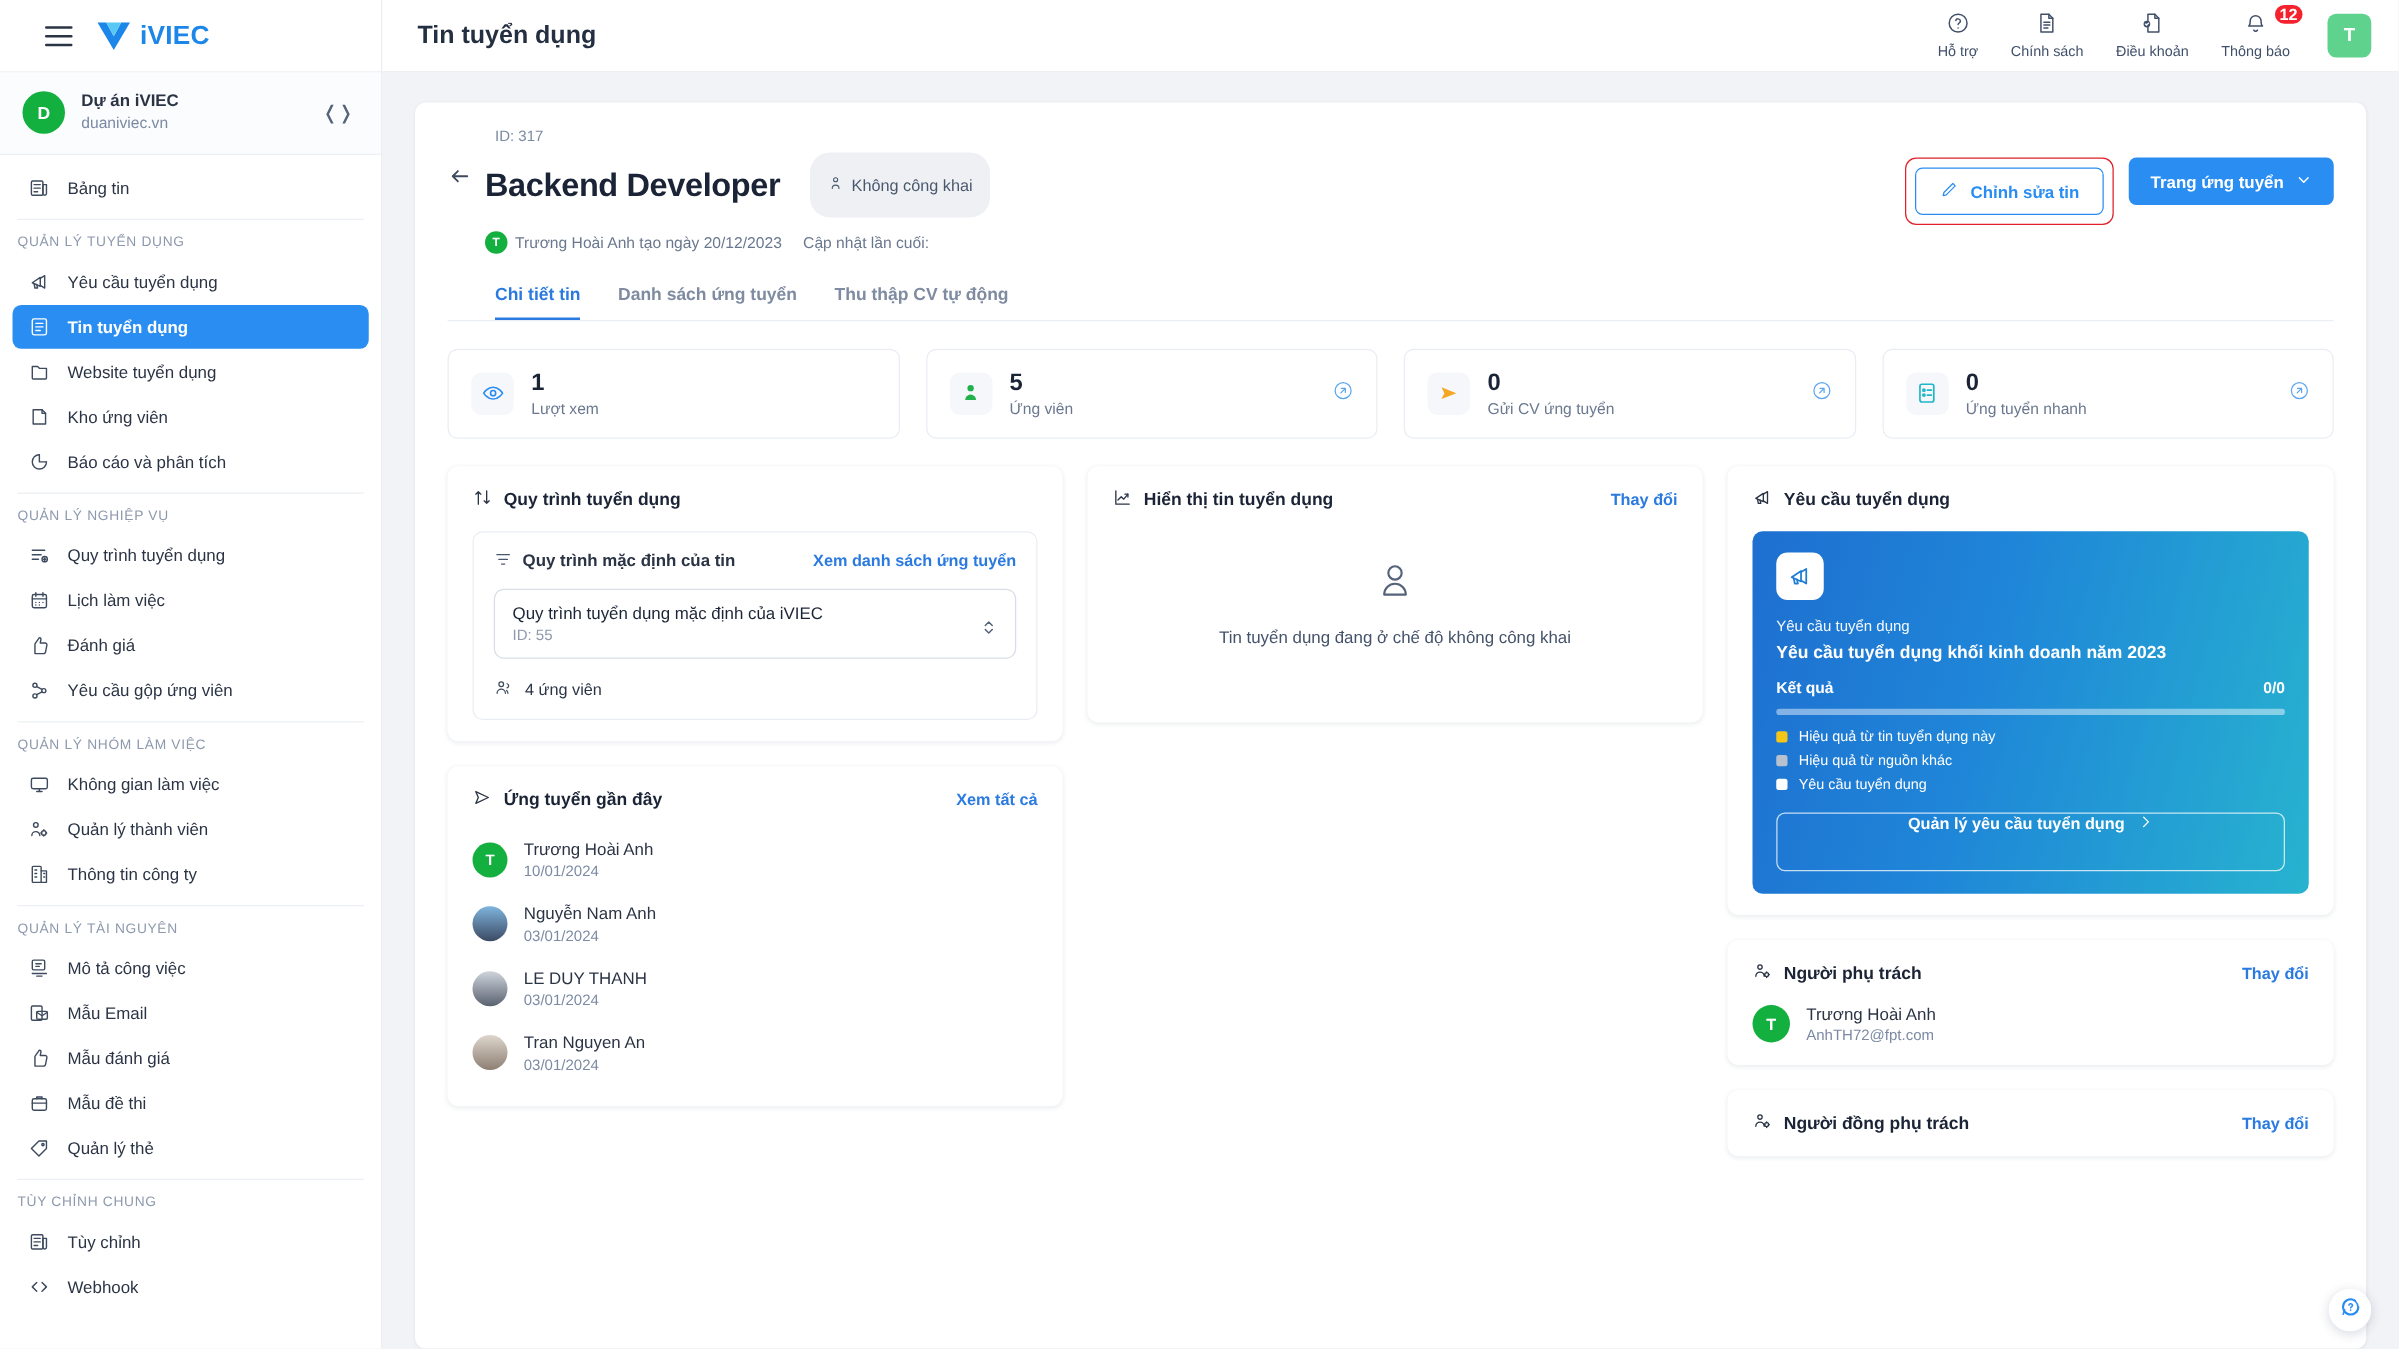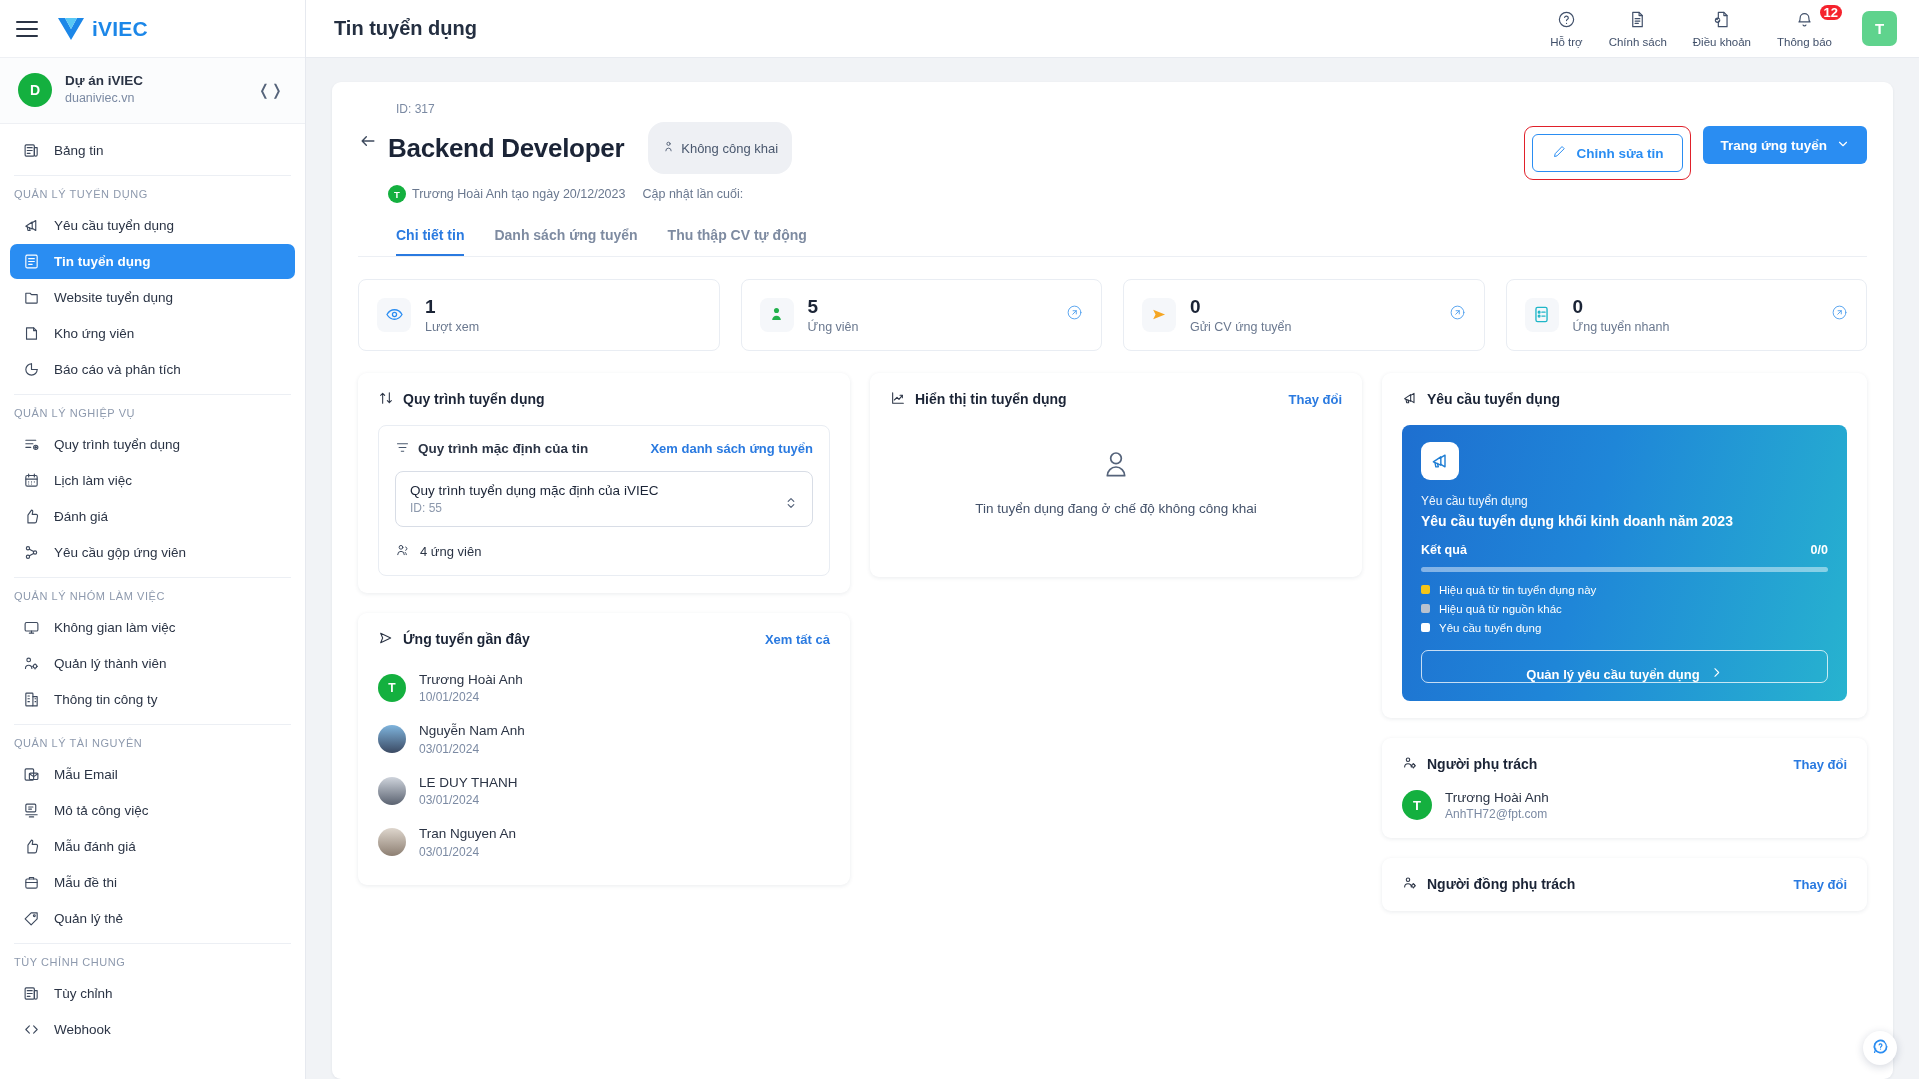--- a/index.html
+++ b/index.html
@@ -17,21 +17,21 @@
   
   .sidebar {
     width: 306px; min-width: 306px; height: 1079px;
     background: #ffffff;
     border-right: 1px solid #e6e9ef;
     display: flex; flex-direction: column;
     overflow: hidden;
   }
   .sb-top {
     height: 58px; display: flex; align-items: center; gap: 18px;
-    padding: 0 16px; border-bottom: 1px solid #eef0f4;
+    padding: 0 36px; border-bottom: 1px solid #eef0f4;
   }
   .hamburger { width: 22px; height: 16px; display: flex; flex-direction: column; justify-content: space-between; cursor: pointer; }
   .hamburger span { display: block; height: 2px; background: #2b3445; border-radius: 2px; }
   .brand { display: flex; align-items: center; gap: 6px; }
   .brand-mark { width: 30px; height: 26px; }
   .brand-text { font-size: 21px; font-weight: 700; color: #1c87e8; letter-spacing: .2px; }
 
   .sb-project {
     display: flex; align-items: center; gap: 13px;
     padding: 14px 18px 16px 18px;
@@ -198,21 +198,21 @@
   .bc-icon svg { width: 20px; height: 20px; stroke: #1f7ed4; fill: none; stroke-width: 1.7; stroke-linecap: round; stroke-linejoin: round; }
   .bc-kicker { font-size: 12px; margin-top: 14px; opacity: .95; }
   .bc-title { font-size: 14px; font-weight: 700; margin-top: 5px; }
   .bc-result { display: flex; align-items: center; justify-content: space-between; margin-top: 14px; font-size: 12.5px; font-weight: 700; }
   .bc-bar { height: 5px; border-radius: 3px; background: rgba(255,255,255,.45); margin-top: 10px; }
   .bc-legend { margin-top: 12px; display: flex; flex-direction: column; gap: 7px; }
   .bc-leg { display: flex; align-items: center; gap: 9px; font-size: 11.5px; }
   .bc-dot { width: 9px; height: 9px; border-radius: 2px; flex: 0 0 9px; }
   .bc-btn {
     margin-top: 16px; border: 1px solid rgba(255,255,255,.75); border-radius: 7px;
-    height: 33px; display: flex; align-items: flex-end; justify-content: center; gap: 10px;
+    height: 47px; display: flex; align-items: flex-start; justify-content: center; gap: 10px;
     font-size: 13px; font-weight: 700; cursor: pointer; color: #fff;
   }
   .bc-btn svg { width: 13px; height: 13px; stroke: #fff; fill: none; stroke-width: 2; stroke-linecap: round; stroke-linejoin: round; }
 
   .owner { display: flex; align-items: center; gap: 13px; margin-top: 16px; }
   .owner .ava { width: 30px; height: 30px; border-radius: 50%; background: #14b03f; color: #fff; display: flex; align-items: center; justify-content: center; font-size: 13px; font-weight: 700; flex: 0 0 30px; }
   .owner .nm { font-size: 13.5px; color: #2b3445; }
   .owner .em { font-size: 12px; color: #7b8aa3; margin-top: 2px; }
 
   .fab {
@@ -393,36 +393,36 @@
         </span>
         <span>Thông tin công ty</span>
       </div>
 
       <div class="sb-divider"></div>
       <div class="sb-section-title">QUẢN LÝ TÀI NGUYÊN</div>
 
       <div class="sb-item">
         <span class="ic">
           <svg viewBox="0 0 24 24">
+              <rect x="4" y="3" width="14" height="11" rx="1.5"></rect>
+              <path d="M8 7h6M8 10h4"></path>
+              <path d="M4 18h16M9 21h6"></path>
+            </svg>
+        </span>
+        <span>Mô tả công việc</span>
+      </div>
+      <div class="sb-item">
+        <span class="ic">
+          <svg viewBox="0 0 24 24">
               <rect x="3" y="4" width="12" height="16" rx="1.5"></rect>
               <rect x="9" y="10" width="12" height="9" rx="1.5"></rect>
               <path d="M9 11l6 4 6-4"></path>
             </svg>
         </span>
         <span>Mẫu Email</span>
-      </div>
-      <div class="sb-item">
-        <span class="ic">
-          <svg viewBox="0 0 24 24">
-              <rect x="4" y="3" width="14" height="11" rx="1.5"></rect>
-              <path d="M8 7h6M8 10h4"></path>
-              <path d="M4 18h16M9 21h6"></path>
-            </svg>
-        </span>
-        <span>Mô tả công việc</span>
       </div>
       <div class="sb-item">
         <span class="ic">
           <svg viewBox="0 0 24 24">
               <path d="M7 21V10l5-7c1.4 0 2 1 1.7 2.3L13 9h5.5a2 2 0 0 1 2 2.4l-1.4 7A2.5 2.5 0 0 1 16.6 21z"></path>
             </svg>
         </span>
         <span>Mẫu đánh giá</span>
       </div>
       <div class="sb-item">

